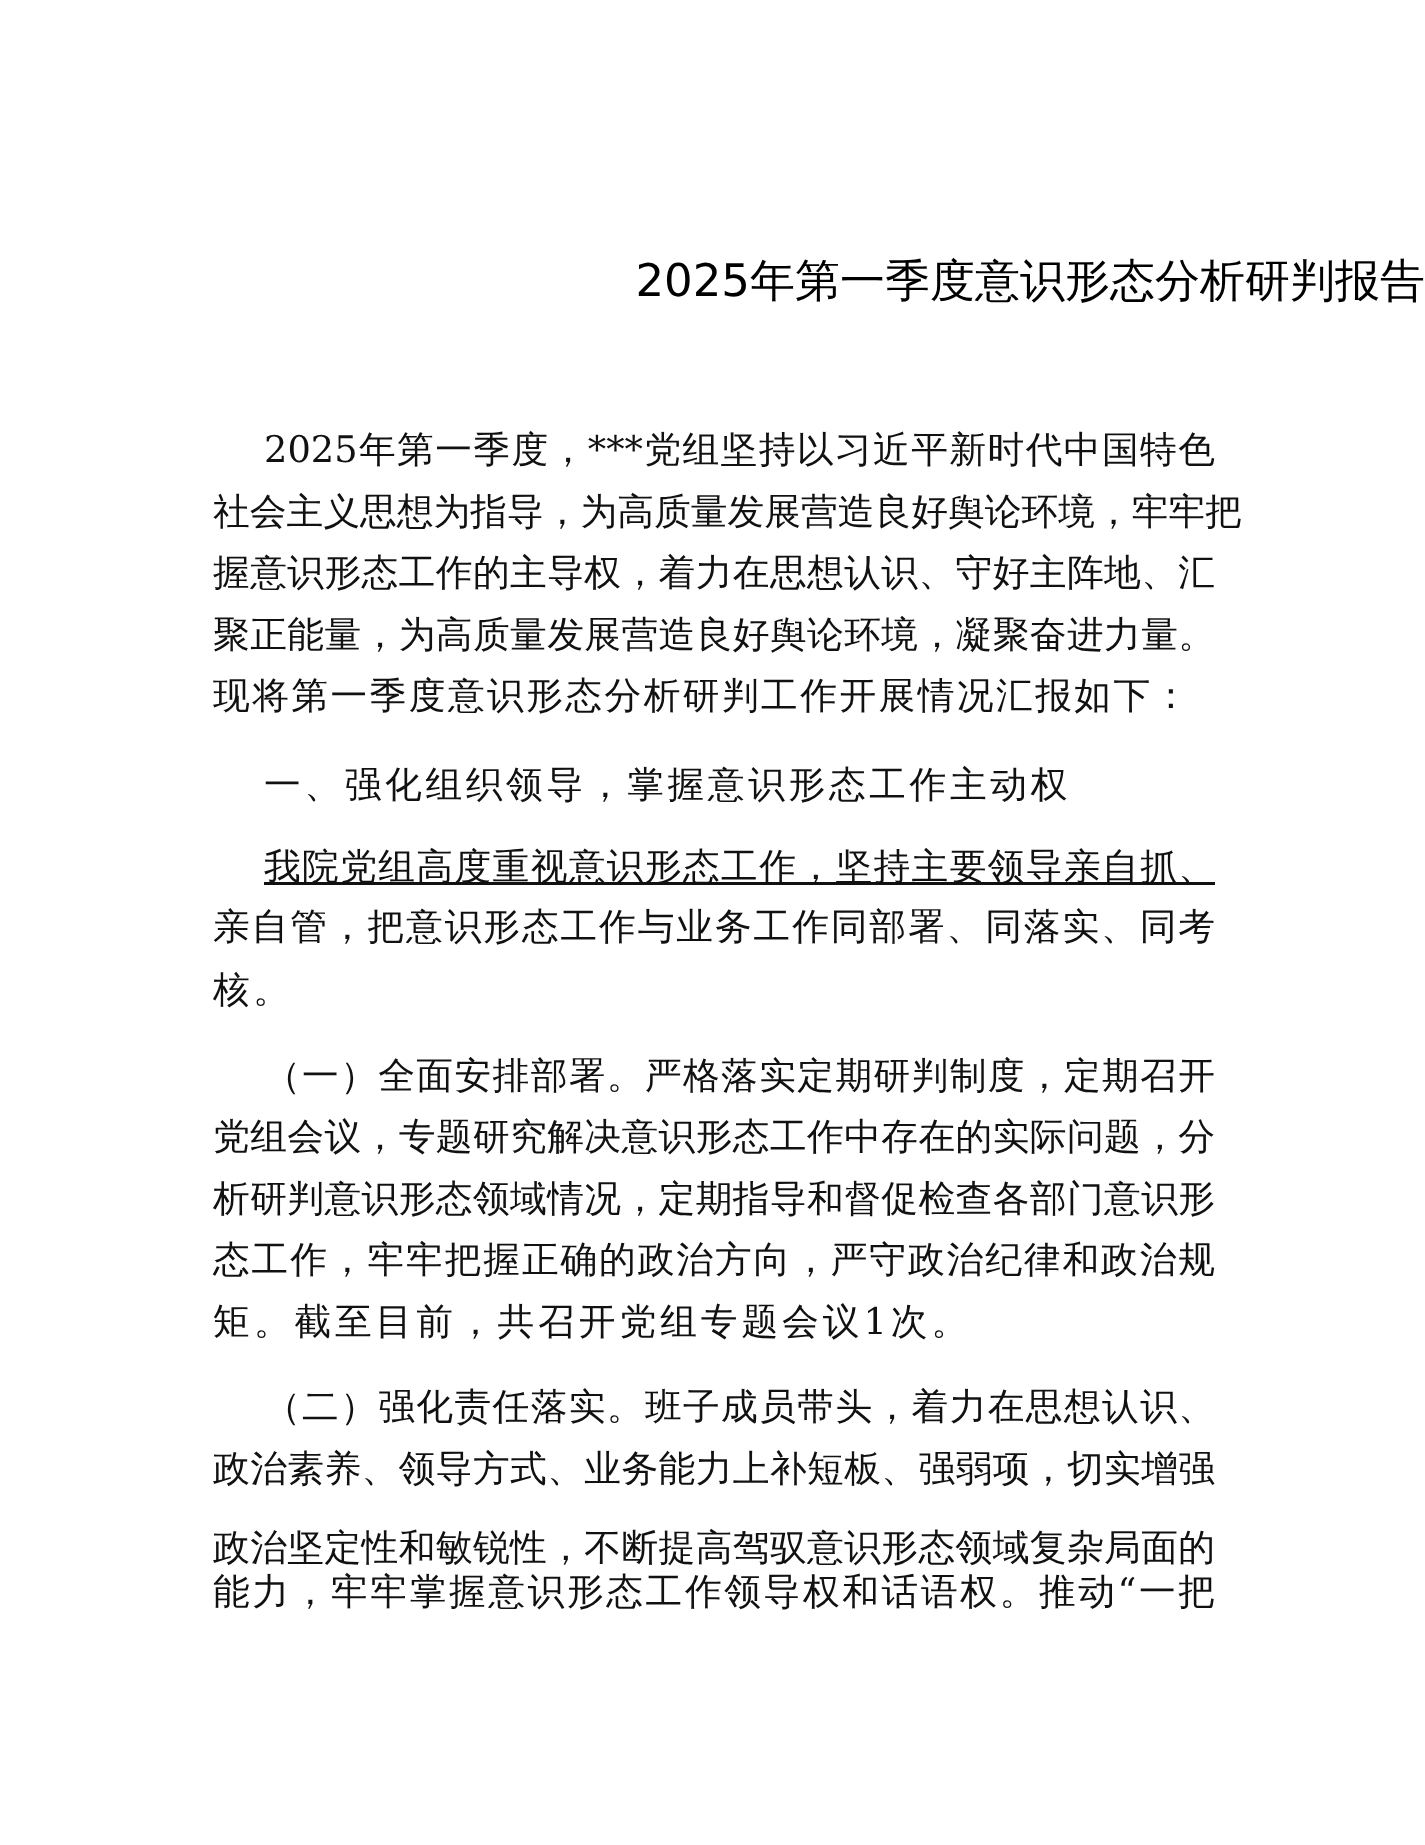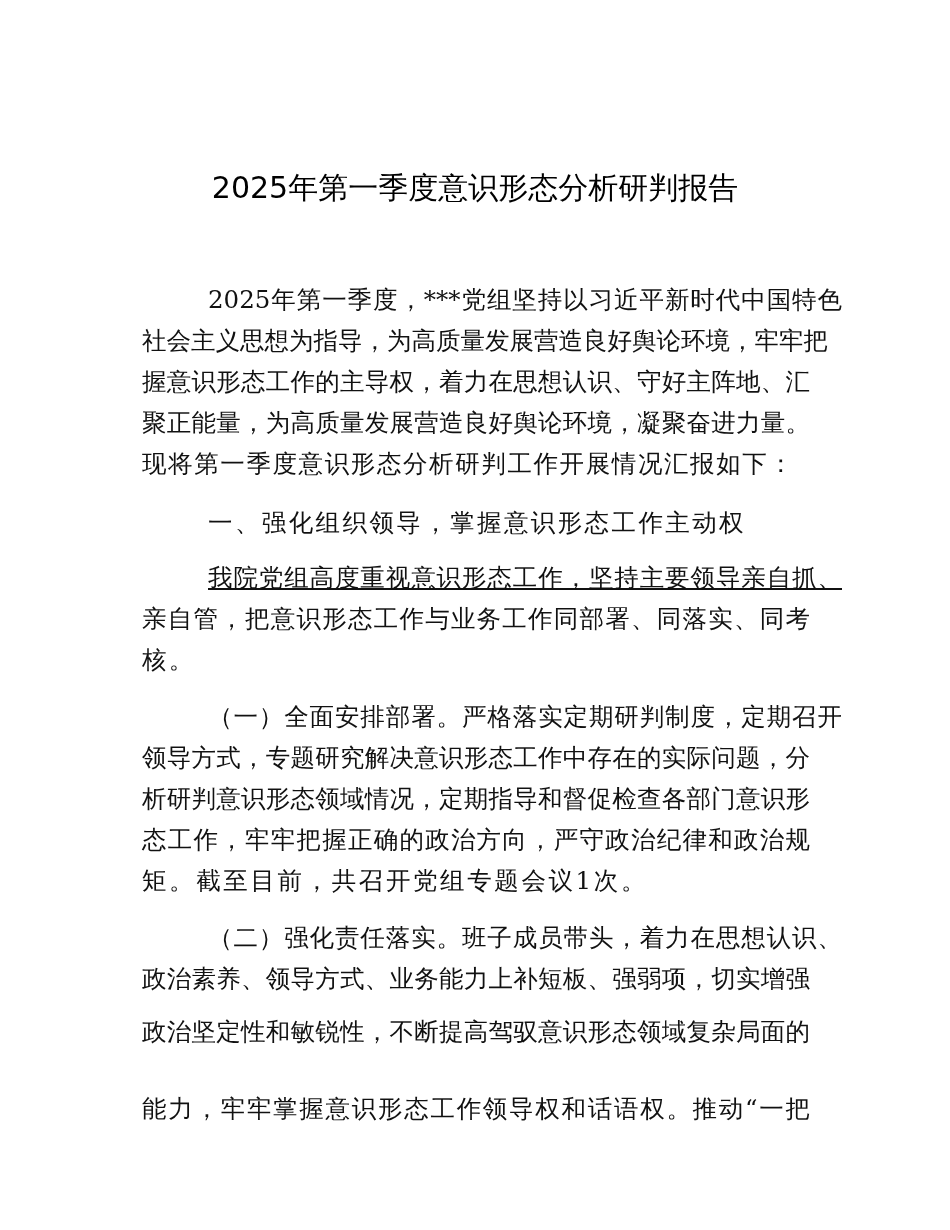--- a/index.html
+++ b/index.html
@@ -17,21 +17,21 @@
     .page {
       position: absolute;
       left: 0; top: 0;
       width: 950px; height: 1230px;
       background: #ffffff;
     }
     .title {
       position: absolute;
       left: 0; top: 164px;
       width: 950px;
-      text-align: center;
+      text-align: right;
       font-family: "DejaVu Sans", "Liberation Sans", sans-serif;
       font-size: 30px;
       line-height: 48px;
       letter-spacing: 0px;
       color: #000000;
       white-space: nowrap;
     }
     .body-text {
       position: absolute;
       left: 142px;
@@ -47,21 +47,21 @@
       line-height: 40px;
       white-space: nowrap;
       letter-spacing: 2.2px;
     }
     .line.justify {
       width: 668px;
       text-align: justify;
       text-align-last: justify;
       letter-spacing: 0;
     }
-    .indent { left: 34px; margin-left: 32px; }
+    .indent { left: 34px; }
     .line.indent.justify { width: 634px; }
   </style>
 </head>
 <body>
 
 <div class="page">
 
   <div class="title">2025年第一季度意识形态分析研判报告</div>
 
   <div class="body-text" style="top:0;">
@@ -79,27 +79,27 @@
     </div>
 
     <div>
       <div class="line indent justify" style="top:558px;text-decoration:underline;">我院党组高度重视意识形态工作，坚持主要领导亲自抓、</div>
       <div class="line justify" style="top:599px;font-family:Liberation Serif, serif;">亲自管，把意识形态工作与业务工作同部署、同落实、同考</div>
       <div class="line" style="top:640px;">核。</div>
     </div>
 
     <div>
       <div class="line indent justify" style="top:697px;">（一）全面安排部署。严格落实定期研判制度，定期召开</div>
-      <div class="line justify" style="top:738px;">领导方式，专题研究解决意识形态工作中存在的实际问题，分</div>
+      <div class="line justify" style="top:738px;">党组会议，专题研究解决意识形态工作中存在的实际问题，分</div>
       <div class="line justify" style="top:779px;">析研判意识形态领域情况，定期指导和督促检查各部门意识形</div>
       <div class="line justify" style="top:820px;">态工作，牢牢把握正确的政治方向，严守政治纪律和政治规</div>
       <div class="line" style="top:861px; letter-spacing:2.6px;">矩。截至目前，共召开党组专题会议1次。</div>
     </div>
 
     <div>
       <div class="line indent justify" style="top:918px;">（二）强化责任落实。班子成员带头，着力在思想认识、</div>
       <div class="line justify" style="top:959px;">政治素养、领导方式、业务能力上补短板、强弱项，切实增强</div>
       <div class="line justify" style="top:1000px;margin-top:12px;">政治坚定性和敏锐性，不断提高驾驭意识形态领域复杂局面的</div>
-      <div class="line justify" style="top:1041px;margin-top:48px;">能力，牢牢掌握意识形态工作领导权和话语权。推动“一把</div>
+      <div class="line justify" style="top:1041px;">能力，牢牢掌握意识形态工作领导权和话语权。推动“一把</div>
     </div>
 
   </div>
 </div>
 
 </body></html>

